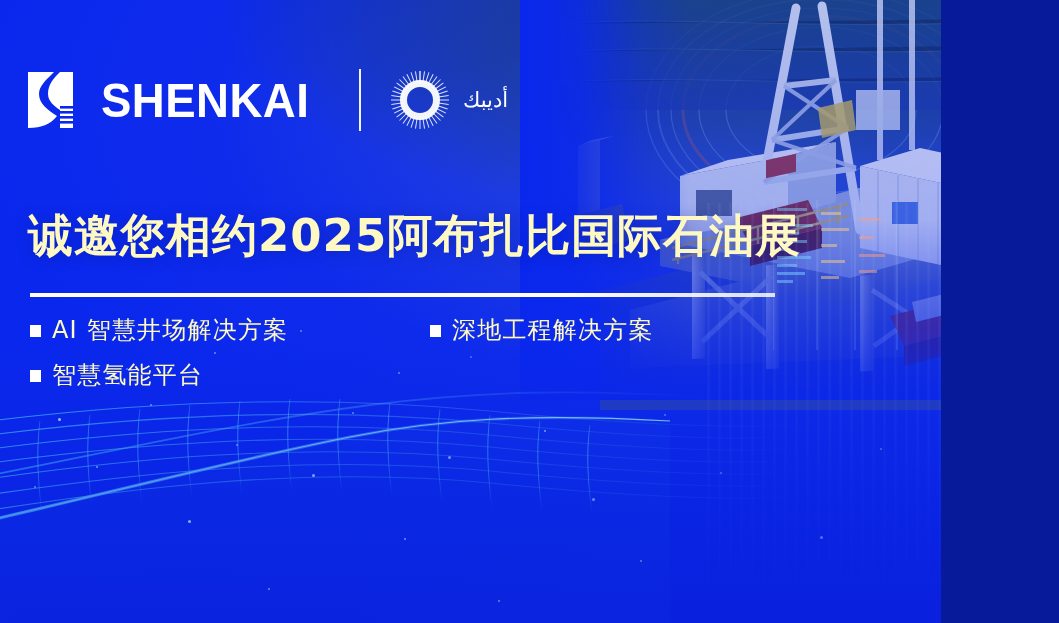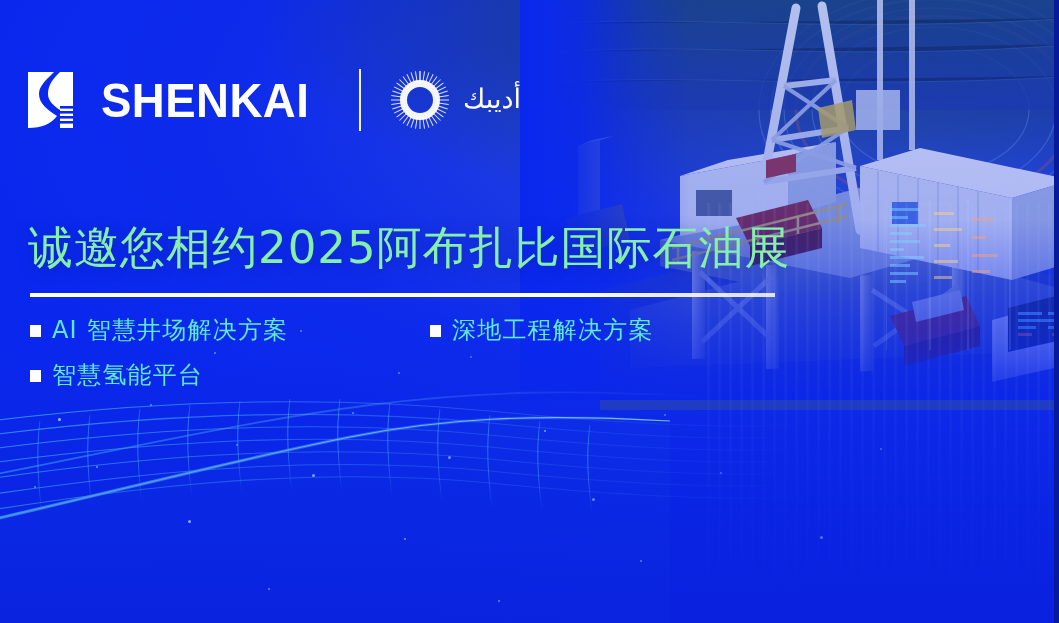--- a/index.html
+++ b/index.html
@@ -1,18 +1,18 @@
 <!DOCTYPE html>
 <html><head>
 <meta charset="utf-8">
 <style>
   html,body{margin:0;padding:0;background:#061a9a;}
   *{box-sizing:border-box;}
   .stage{
-    position:relative;width:1054px;height:623px;overflow:hidden;
+    position:relative;width:941px;height:623px;overflow:hidden;
     background:#0a28ed;
     font-family:"Liberation Sans","DejaVu Sans",sans-serif;
   }
 
   
   .bg{position:absolute;inset:0;}
 
   
   .bg-base{
     background:
@@ -83,46 +83,46 @@
   .sk-word{
     margin-left:17px;color:#fff;font-weight:700;font-size:49px;letter-spacing:.5px;
     line-height:1;transform:scaleX(.93);transform-origin:left center;white-space:nowrap;
     font-family:"Liberation Sans","DejaVu Sans",sans-serif;
   }
   .logo-sep{width:2px;height:62px;background:#fff;margin:0 28px 0 34px;flex:0 0 auto;opacity:.95;}
   .adipec{display:flex;align-items:center;}
   .adipec-mark{width:62px;height:62px;flex:0 0 auto;}
   .adipec-mark svg{display:block;width:100%;height:100%;}
   .adipec-text{margin-left:12px;display:flex;flex-direction:column;align-items:flex-start;line-height:1;}
-  .adipec-ar{color:#fff;font-size:27px;letter-spacing:1px;margin-bottom:2px;direction:rtl;
+  .adipec-ar{color:#fff;font-size:21px;letter-spacing:1px;margin-bottom:2px;direction:rtl;
              font-family:Liberation Sans, sans-serif;}
   .adipec-en{color:#fff;font-size:31px;font-weight:400;letter-spacing:1.2px;
              font-family:"Liberation Sans","DejaVu Sans",sans-serif;}
 
   .headline{
-    position:absolute;left:28px;top:224px;color:#86efac;font-weight:400;font-size:45px;
+    position:absolute;left:28px;top:212px;color:#fef9c3;font-weight:700;font-size:45px;
     letter-spacing:1px;white-space:nowrap;line-height:1.05;
     text-shadow:0 2px 14px rgba(0,20,120,.35);
     font-family:"DejaVu Sans","Liberation Sans",sans-serif;
   }
 
   .rule{
     position:absolute;left:30px;top:293px;width:745px;height:4px;
     background:linear-gradient(90deg,#ffffff 0%,#ffffff 72%,rgba(255,255,255,.82) 100%);
   }
 
   .bullets{position:absolute;left:30px;top:312px;width:760px;}
   .brow{display:flex;align-items:flex-start;margin-bottom:9px;}
   .bcol{display:flex;align-items:center;}
   .bcol.left{width:400px;flex:0 0 400px;}
   .bullet-sq{
     width:11px;height:12px;background:#fff;flex:0 0 auto;margin-right:11px;margin-top:2px;
   }
   .btxt{
-    color:#5eead4;font-size:24px;letter-spacing:1.2px;line-height:1.5;white-space:nowrap;
+    color:#fef9c3;font-size:24px;letter-spacing:1.2px;line-height:1.5;white-space:nowrap;
     font-family:"DejaVu Sans","Liberation Sans",sans-serif;font-weight:400;
   }
 </style>
 </head>
 <body>
 
 <div class="stage">
 
   <div class="bg bg-base"></div>
   <div class="bg bg-sea"></div>

